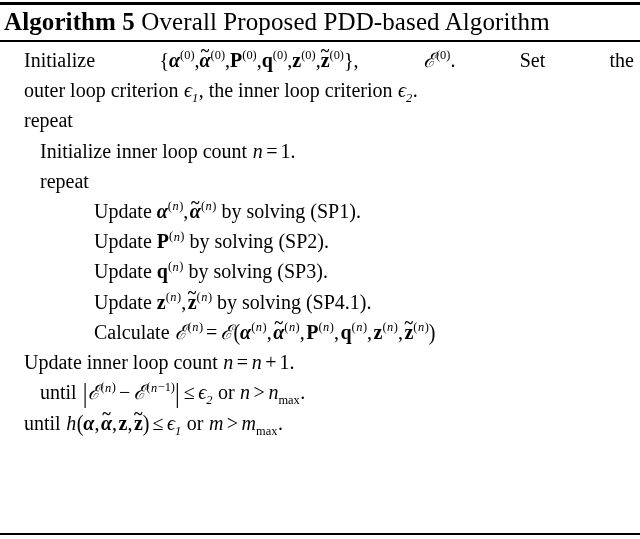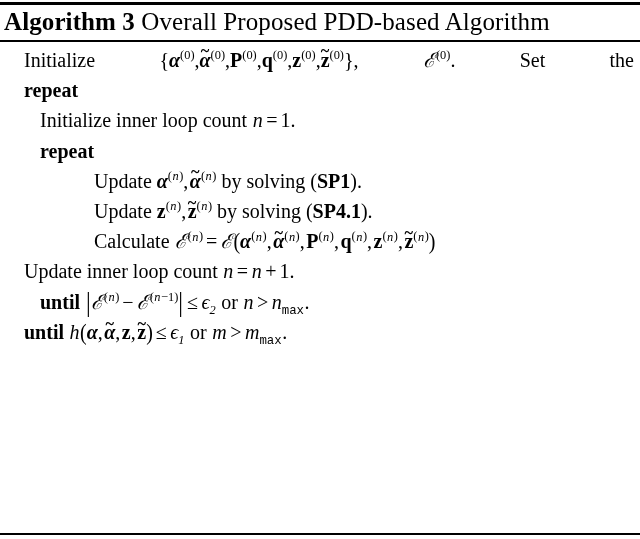--- a/index.html
+++ b/index.html
@@ -64,21 +64,21 @@
 
   
   .justified {
     white-space: normal;
     text-align: justify;
     text-align-last: justify;
     padding-right: 6px;
     word-spacing: 1px;
   }
 
-  .kw { font-weight: bold; }
+  .kw { font-weight: normal; }
 
   
   .mi {                      
     font-family: "Liberation Serif", "DejaVu Serif", serif;
     font-style: italic;
     padding: 0 0.5px;
   }
   .mbf {                     
     font-weight: bold;
   }
@@ -102,21 +102,21 @@
   sub {
     font-size: 0.62em;
     vertical-align: sub;
     line-height: 0;
   }
   .sub-rm {
     font-size: 0.62em;
     vertical-align: sub;
     line-height: 0;
     font-style: normal;
-    font-family: Liberation Mono, monospace;
+    font-family: Liberation Serif, serif;
   }
   .tilde-wrap {
     position: relative;
     display: inline-block;
   }
   .tilde-wrap > .tilde-mark {
     position: absolute;
     left: 50%;
     transform: translateX(-50%);
     top: -0.52em;
@@ -142,39 +142,42 @@
     padding-right: 1.5px;
   }
 </style>
 </head>
 <body>
 
 <div class="algorithm">
 
   <div class="rule-top"></div>
 
-  <div class="title"><span class="kw">Algorithm 3</span> <span>Overall Proposed PDD-based Algorithm</span></div>
+  <div class="title"><span class="kw">Algorithm 5</span> <span>Overall Proposed PDD-based Algorithm</span></div>
 
   <div class="rule-mid"></div>
 
   <div class="body">
 
     <div class="line lvl0 justified"><span>Initialize</span> <span>{<span class="mbfit">α</span><sup>(0)</sup>,<span class="tilde-wrap mbfit"><span class="tilde-mark">~</span>α</span><sup>(0)</sup>,<span class="mbf">P</span><sup>(0)</sup>,<span class="mbf">q</span><sup>(0)</sup>,<span class="mbf">z</span><sup>(0)</sup>,<span class="tilde-wrap mbf"><span class="tilde-mark">~</span>z</span><sup>(0)</sup>},&nbsp;<span class="cal">ℰ</span><sup>(0)</sup></span><span>. Set the</span></div>
 
+    <div class="line lvl0"><span>outer loop criterion</span> <span class="mi">ϵ<sub>1</sub></span><span>, the inner loop criterion</span> <span class="mi">ϵ<sub>2</sub></span><span>.</span></div>
 
 
     <div class="line lvl0"><span class="kw">repeat</span></div>
 
     <div class="line lvl1"><span>Initialize inner loop count</span> <span class="mi">n</span><span class="op">=</span><span>1.</span></div>
 
     <div class="line lvl1"><span class="kw">repeat</span></div>
 
     <div class="line lvl3"><span>Update</span> <span><span class="mbfit">α</span><sup>(<span class="mi">n</span>)</sup><span class="comma-math">,</span><span class="tilde-wrap mbfit"><span class="tilde-mark">~</span>α</span><sup>(<span class="mi">n</span>)</sup></span> <span>by solving</span> (<span class="kw">SP1</span>)<span>.</span></div>
 
+    <div class="line lvl3"><span>Update</span> <span><span class="mbf">P</span><sup>(<span class="mi">n</span>)</sup></span> <span>by solving</span> (<span class="kw">SP2</span>)<span>.</span></div>
 
+    <div class="line lvl3"><span>Update</span> <span><span class="mbf">q</span><sup>(<span class="mi">n</span>)</sup></span> <span>by solving</span> (<span class="kw">SP3</span>)<span>.</span></div>
 
     <div class="line lvl3"><span>Update</span> <span><span class="mbf">z</span><sup>(<span class="mi">n</span>)</sup><span class="comma-math">,</span><span class="tilde-wrap mbf"><span class="tilde-mark">~</span>z</span><sup>(<span class="mi">n</span>)</sup></span> <span>by solving</span> (<span class="kw">SP4.1</span>)<span>.</span></div>
 
     <div class="line lvl3"><span>Calculate</span> <span class="cal">ℰ</span><sup>(<span class="mi">n</span>)</sup><span class="op">=</span><span><span class="cal">ℰ</span><span class="paren-big">(</span><span class="mbfit">α</span><sup>(<span class="mi">n</span>)</sup><span class="comma-math">,</span><span class="tilde-wrap mbfit"><span class="tilde-mark">~</span>α</span><sup>(<span class="mi">n</span>)</sup><span class="comma-math">,</span><span class="mbf">P</span><sup>(<span class="mi">n</span>)</sup><span class="comma-math">,</span><span class="mbf">q</span><sup>(<span class="mi">n</span>)</sup><span class="comma-math">,</span><span class="mbf">z</span><sup>(<span class="mi">n</span>)</sup><span class="comma-math">,</span><span class="tilde-wrap mbf"><span class="tilde-mark">~</span>z</span><sup>(<span class="mi">n</span>)</sup><span class="paren-big">)</span></span></div>
 
     <div class="line lvl2"><span>Update inner loop count</span> <span class="mi">n</span><span class="op">=</span><span class="mi">n</span><span class="op">+</span><span>1.</span></div>
 
     <div class="line lvl1"><span class="kw">until</span> <span class="abs"><span class="bar">|</span><span class="cal">ℰ</span><sup>(<span class="mi">n</span>)</sup><span class="op">−</span><span class="cal">ℰ</span><sup>(<span class="mi">n</span>−1)</sup><span class="bar">|</span></span><span class="op">≤</span><span class="mi">ϵ<sub>2</sub></span> <span>or</span> <span class="mi">n</span><span class="op">&gt;</span><span class="mi">n<span class="sub-rm">max</span></span><span>.</span></div>
 
 

